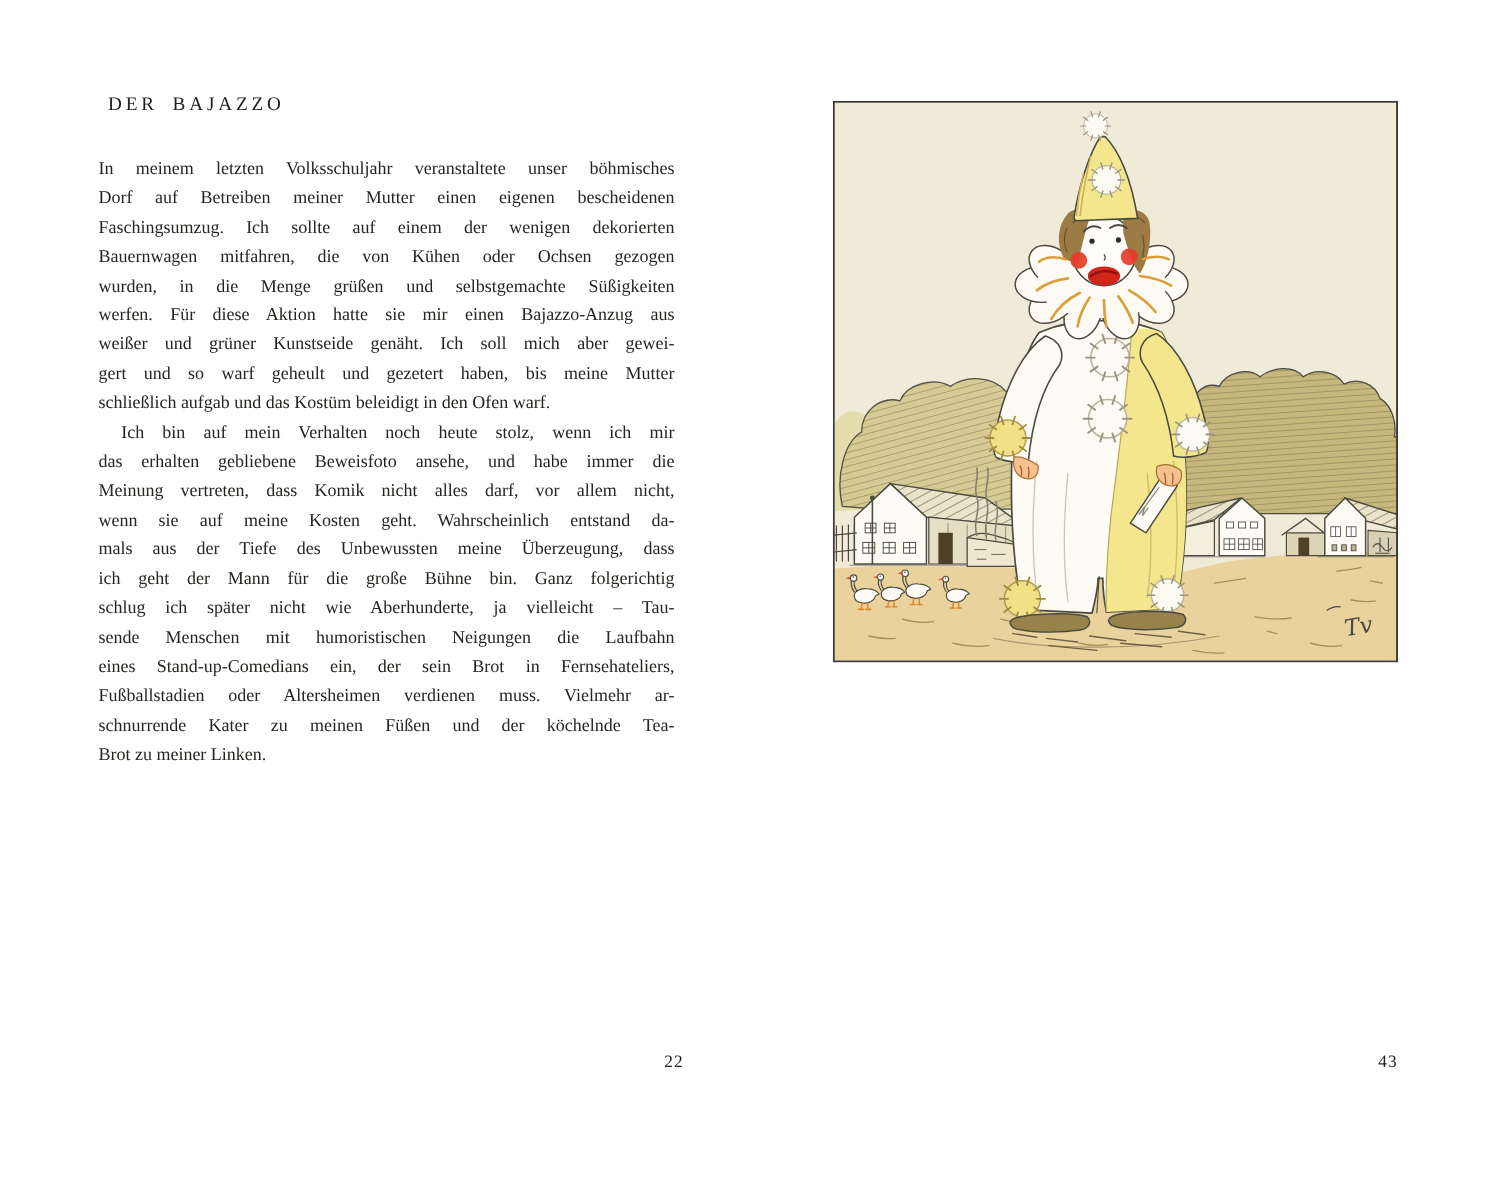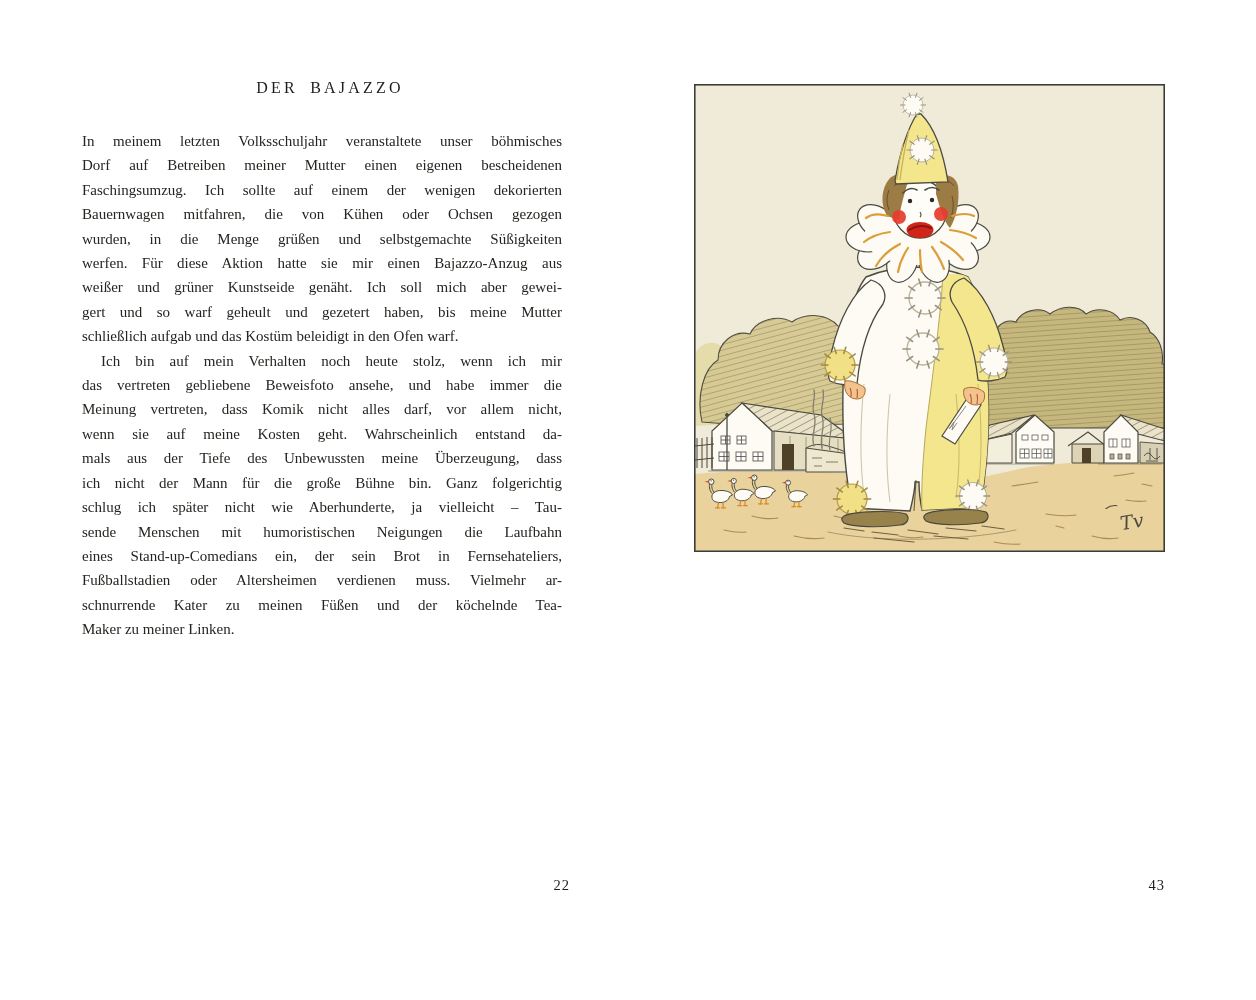--- a/index.html
+++ b/index.html
@@ -8,21 +8,21 @@
     --accent-orange:#dc9e3c; --cheek-red:#e63b2a; --mouth-red:#d2251a;
     --hair-brown:#9c7b45; --hair-dark:#6b5226; --flesh:#f3c28e;
     --tree-left:#d6c992; --tree-right:#c6b77c; --tree-line:#7e774f;
     --roof-fill:#eae2c9; --roof-line:#6f6a54; --wall-cream:#e6dec2; --door-dark:#4f4028;
     --shoe-brown:#97824c; --goose-beak:#cc4a1e; --goose-leg:#d98a2b;
     --smoke:#83806e; --grass:#a88d54; --shadow-ink:#6e6044;
   }
   html,body{margin:0;padding:0;}
   body{width:1256px;height:1000px;background:var(--page-bg);position:relative;overflow:hidden;
        font-family:"Liberation Serif", serif; color:var(--text-ink);}
-  .chapter-title{position:absolute;left:90px;top:79px;width:480px;text-align:center;
+  .chapter-title{position:absolute;left:90px;top:79px;width:480px;
        font-size:16px;letter-spacing:3.2px;word-spacing:5px;color:#1f1e1c;font-family:Liberation Serif, serif;}
   .body-text{position:absolute;left:82px;top:129px;width:480px;
        font-size:15px;line-height:24.4px;color:var(--text-ink);}
   .line{text-align:justify;text-align-last:justify;white-space:nowrap;}
   .line.para-end{text-align-last:left;}
   .line.indent{text-indent:19px;}
   .pagenum{position:absolute;top:877px;text-align:right;font-size:14.5px;
        letter-spacing:1px;color:#1f1e1c;}
   .pagenum.left{left:90px;width:480px;}
   .pagenum.right{left:694px;width:471px;}
@@ -51,31 +51,31 @@
         <div class="line">In meinem letzten Volksschuljahr veranstaltete unser böhmisches</div>
         <div class="line">Dorf auf Betreiben meiner Mutter einen eigenen bescheidenen</div>
         <div class="line">Faschingsumzug. Ich sollte auf einem der wenigen dekorierten</div>
         <div class="line">Bauernwagen mitfahren, die von Kühen oder Ochsen gezogen</div>
         <div class="line">wurden, in die Menge grüßen und selbstgemachte Süßigkeiten</div>
         <div class="line">werfen. Für diese Aktion hatte sie mir einen Bajazzo-Anzug aus</div>
         <div class="line">weißer und grüner Kunstseide genäht. Ich soll mich aber gewei-</div>
         <div class="line">gert und so warf geheult und gezetert haben, bis meine Mutter</div>
         <div class="line para-end">schließlich aufgab und das Kostüm beleidigt in den Ofen warf.</div>
         <div class="line indent">Ich bin auf mein Verhalten noch heute stolz, wenn ich mir</div>
-        <div class="line">das vertreten gebliebene Beweisfoto ansehe, und habe immer die</div>
+        <div class="line">das erhalten gebliebene Beweisfoto ansehe, und habe immer die</div>
         <div class="line">Meinung vertreten, dass Komik nicht alles darf, vor allem nicht,</div>
         <div class="line">wenn sie auf meine Kosten geht. Wahrscheinlich entstand da-</div>
         <div class="line">mals aus der Tiefe des Unbewussten meine Überzeugung, dass</div>
-        <div class="line">ich nicht der Mann für die große Bühne bin. Ganz folgerichtig</div>
+        <div class="line">ich geht der Mann für die große Bühne bin. Ganz folgerichtig</div>
         <div class="line">schlug ich später nicht wie Aberhunderte, ja vielleicht – Tau-</div>
         <div class="line">sende Menschen mit humoristischen Neigungen die Laufbahn</div>
         <div class="line">eines Stand-up-Comedians ein, der sein Brot in Fernsehateliers,</div>
         <div class="line">Fußballstadien oder Altersheimen verdienen muss. Vielmehr ar-</div>
         <div class="line">schnurrende Kater zu meinen Füßen und der köchelnde Tea-</div>
-        <div class="line para-end">Maker zu meiner Linken.</div>
+        <div class="line para-end">Brot zu meiner Linken.</div>
       </div>
     <div class="pagenum left">22</div>
   </div>
 
   <div>
     <div class="illus">
       <svg width="471" height="468" viewBox="0 0 471 468" role="img" aria-label="Hand-drawn illustration of a sad Bajazzo clown in a half white, half yellow pompom costume with tall pointed hat and white ruff, standing before a farm village with farmhouses, trees and four geese">
         <defs>
           <pattern id="roofH" patternUnits="userSpaceOnUse" width="6.5" height="6.5" patternTransform="rotate(62)">
             <rect width="6.5" height="6.5" style="fill:var(--roof-fill)"></rect>

